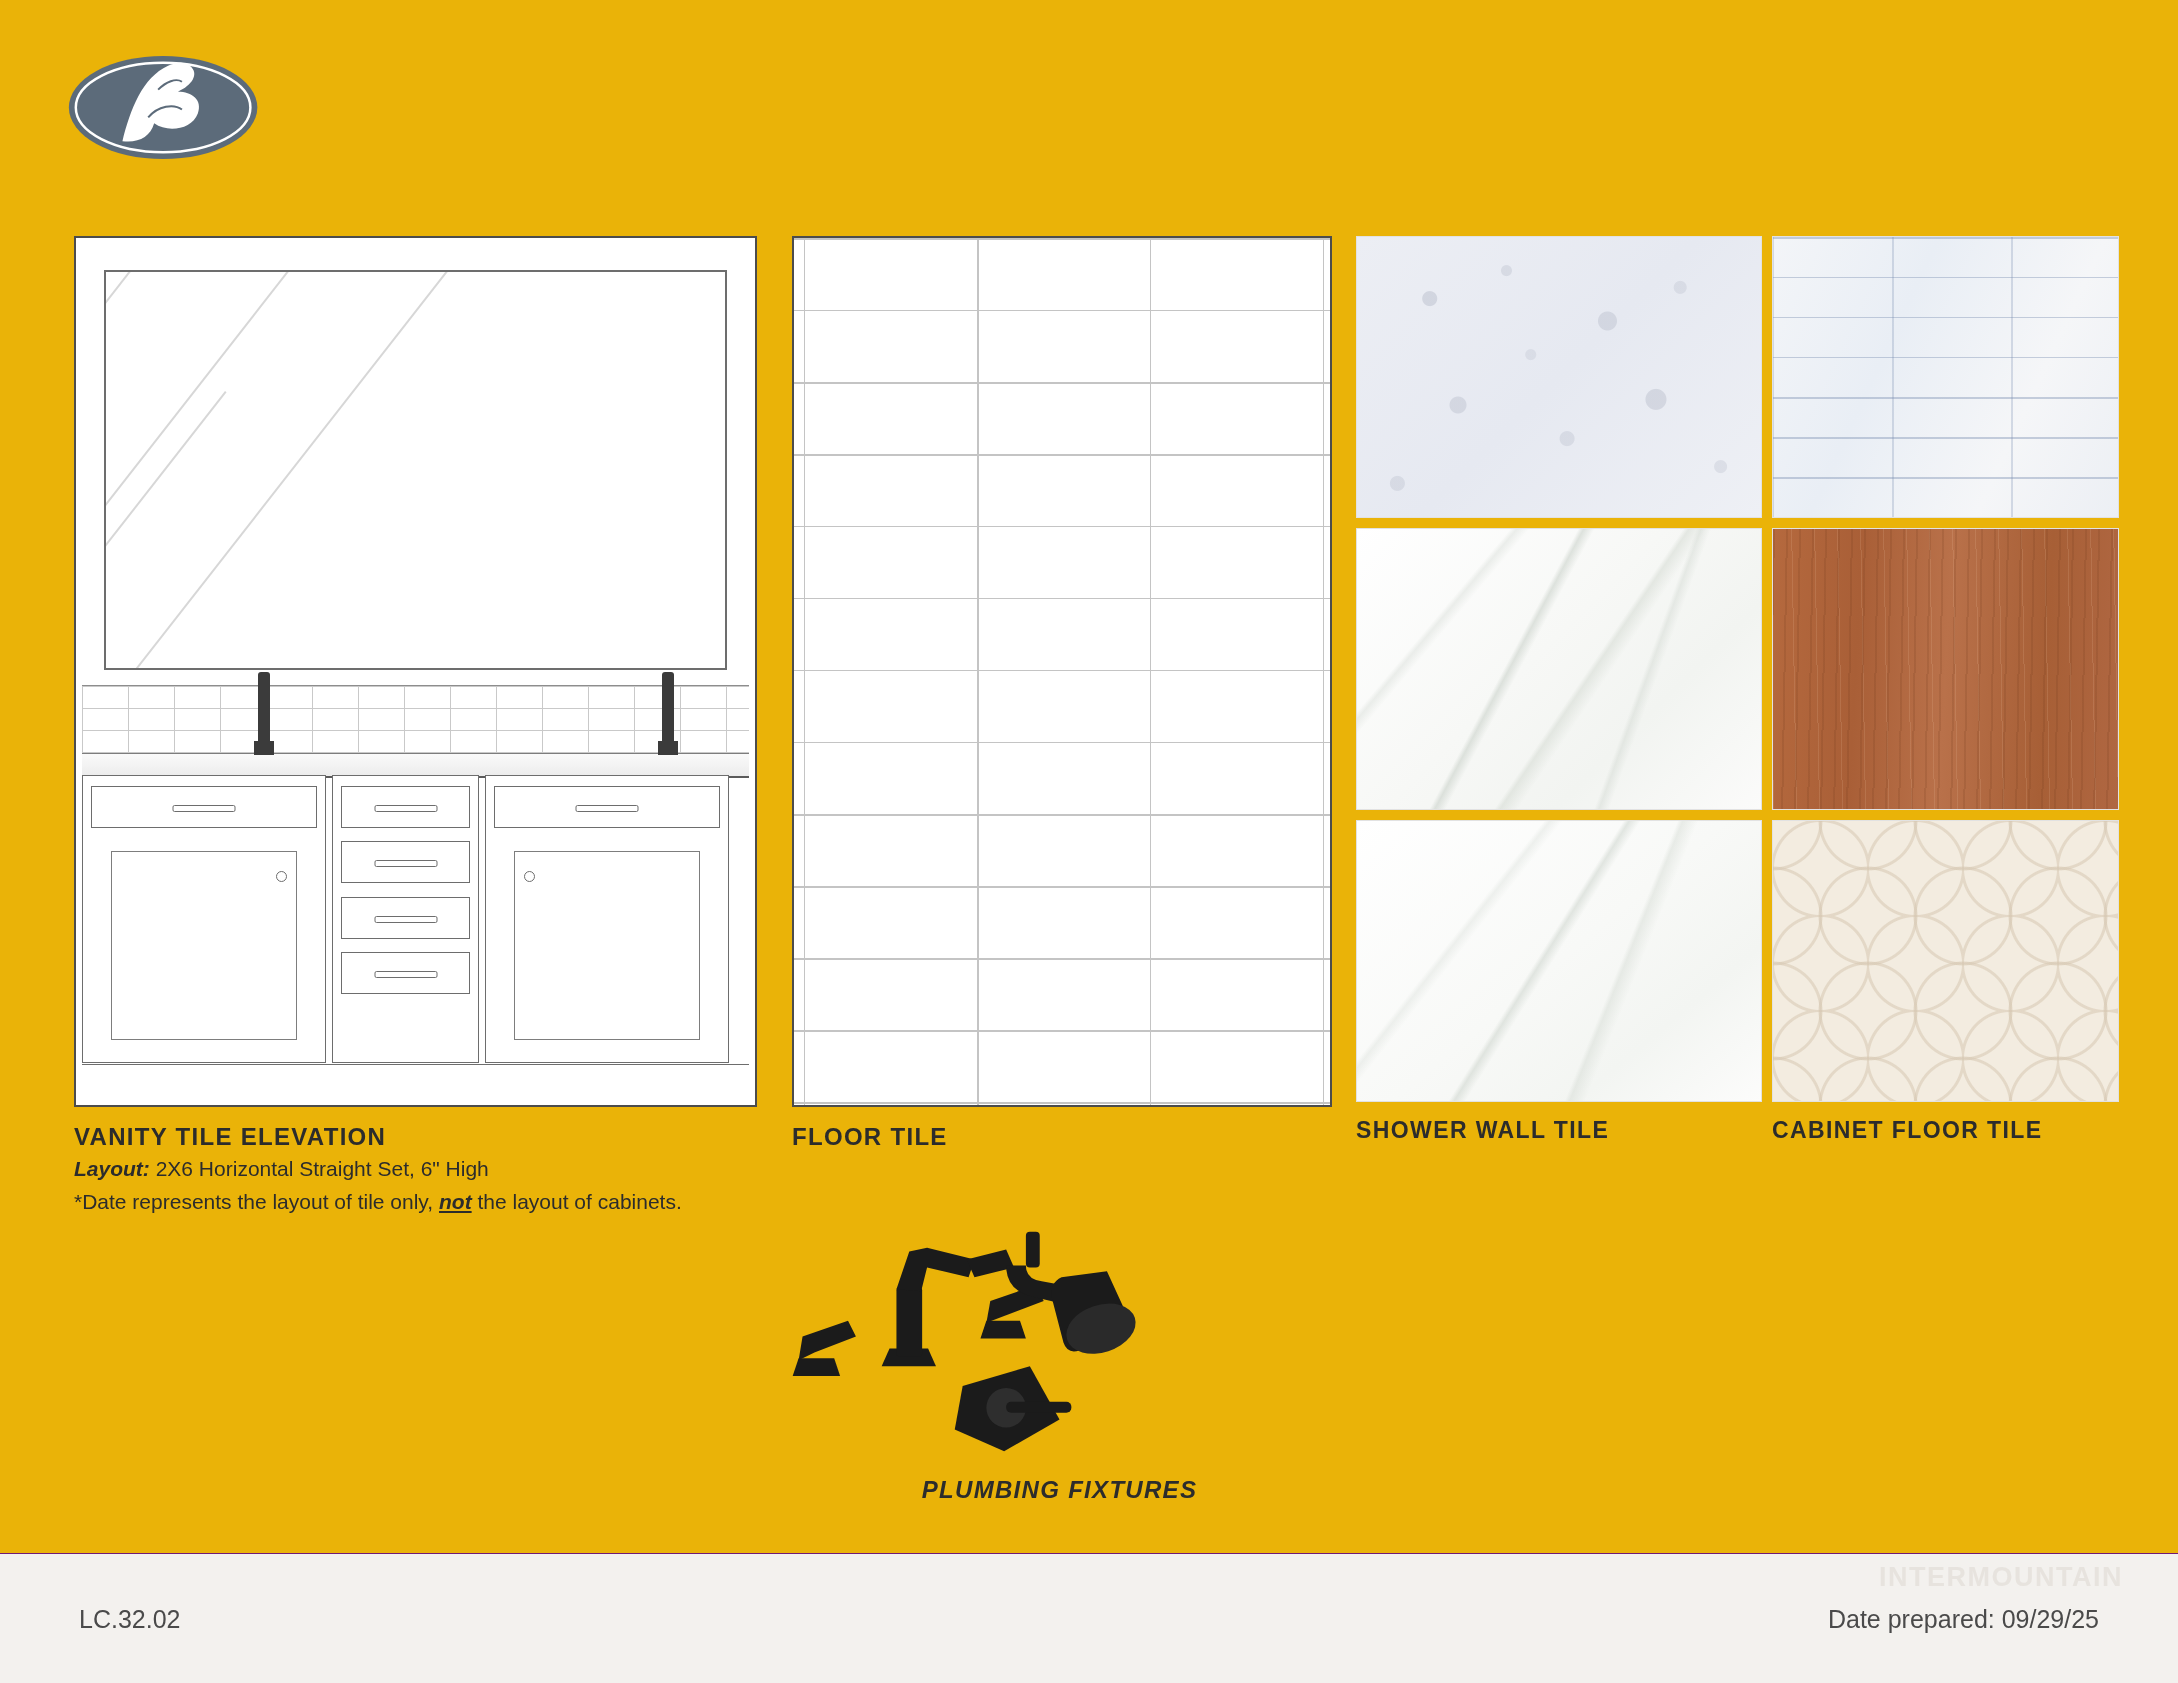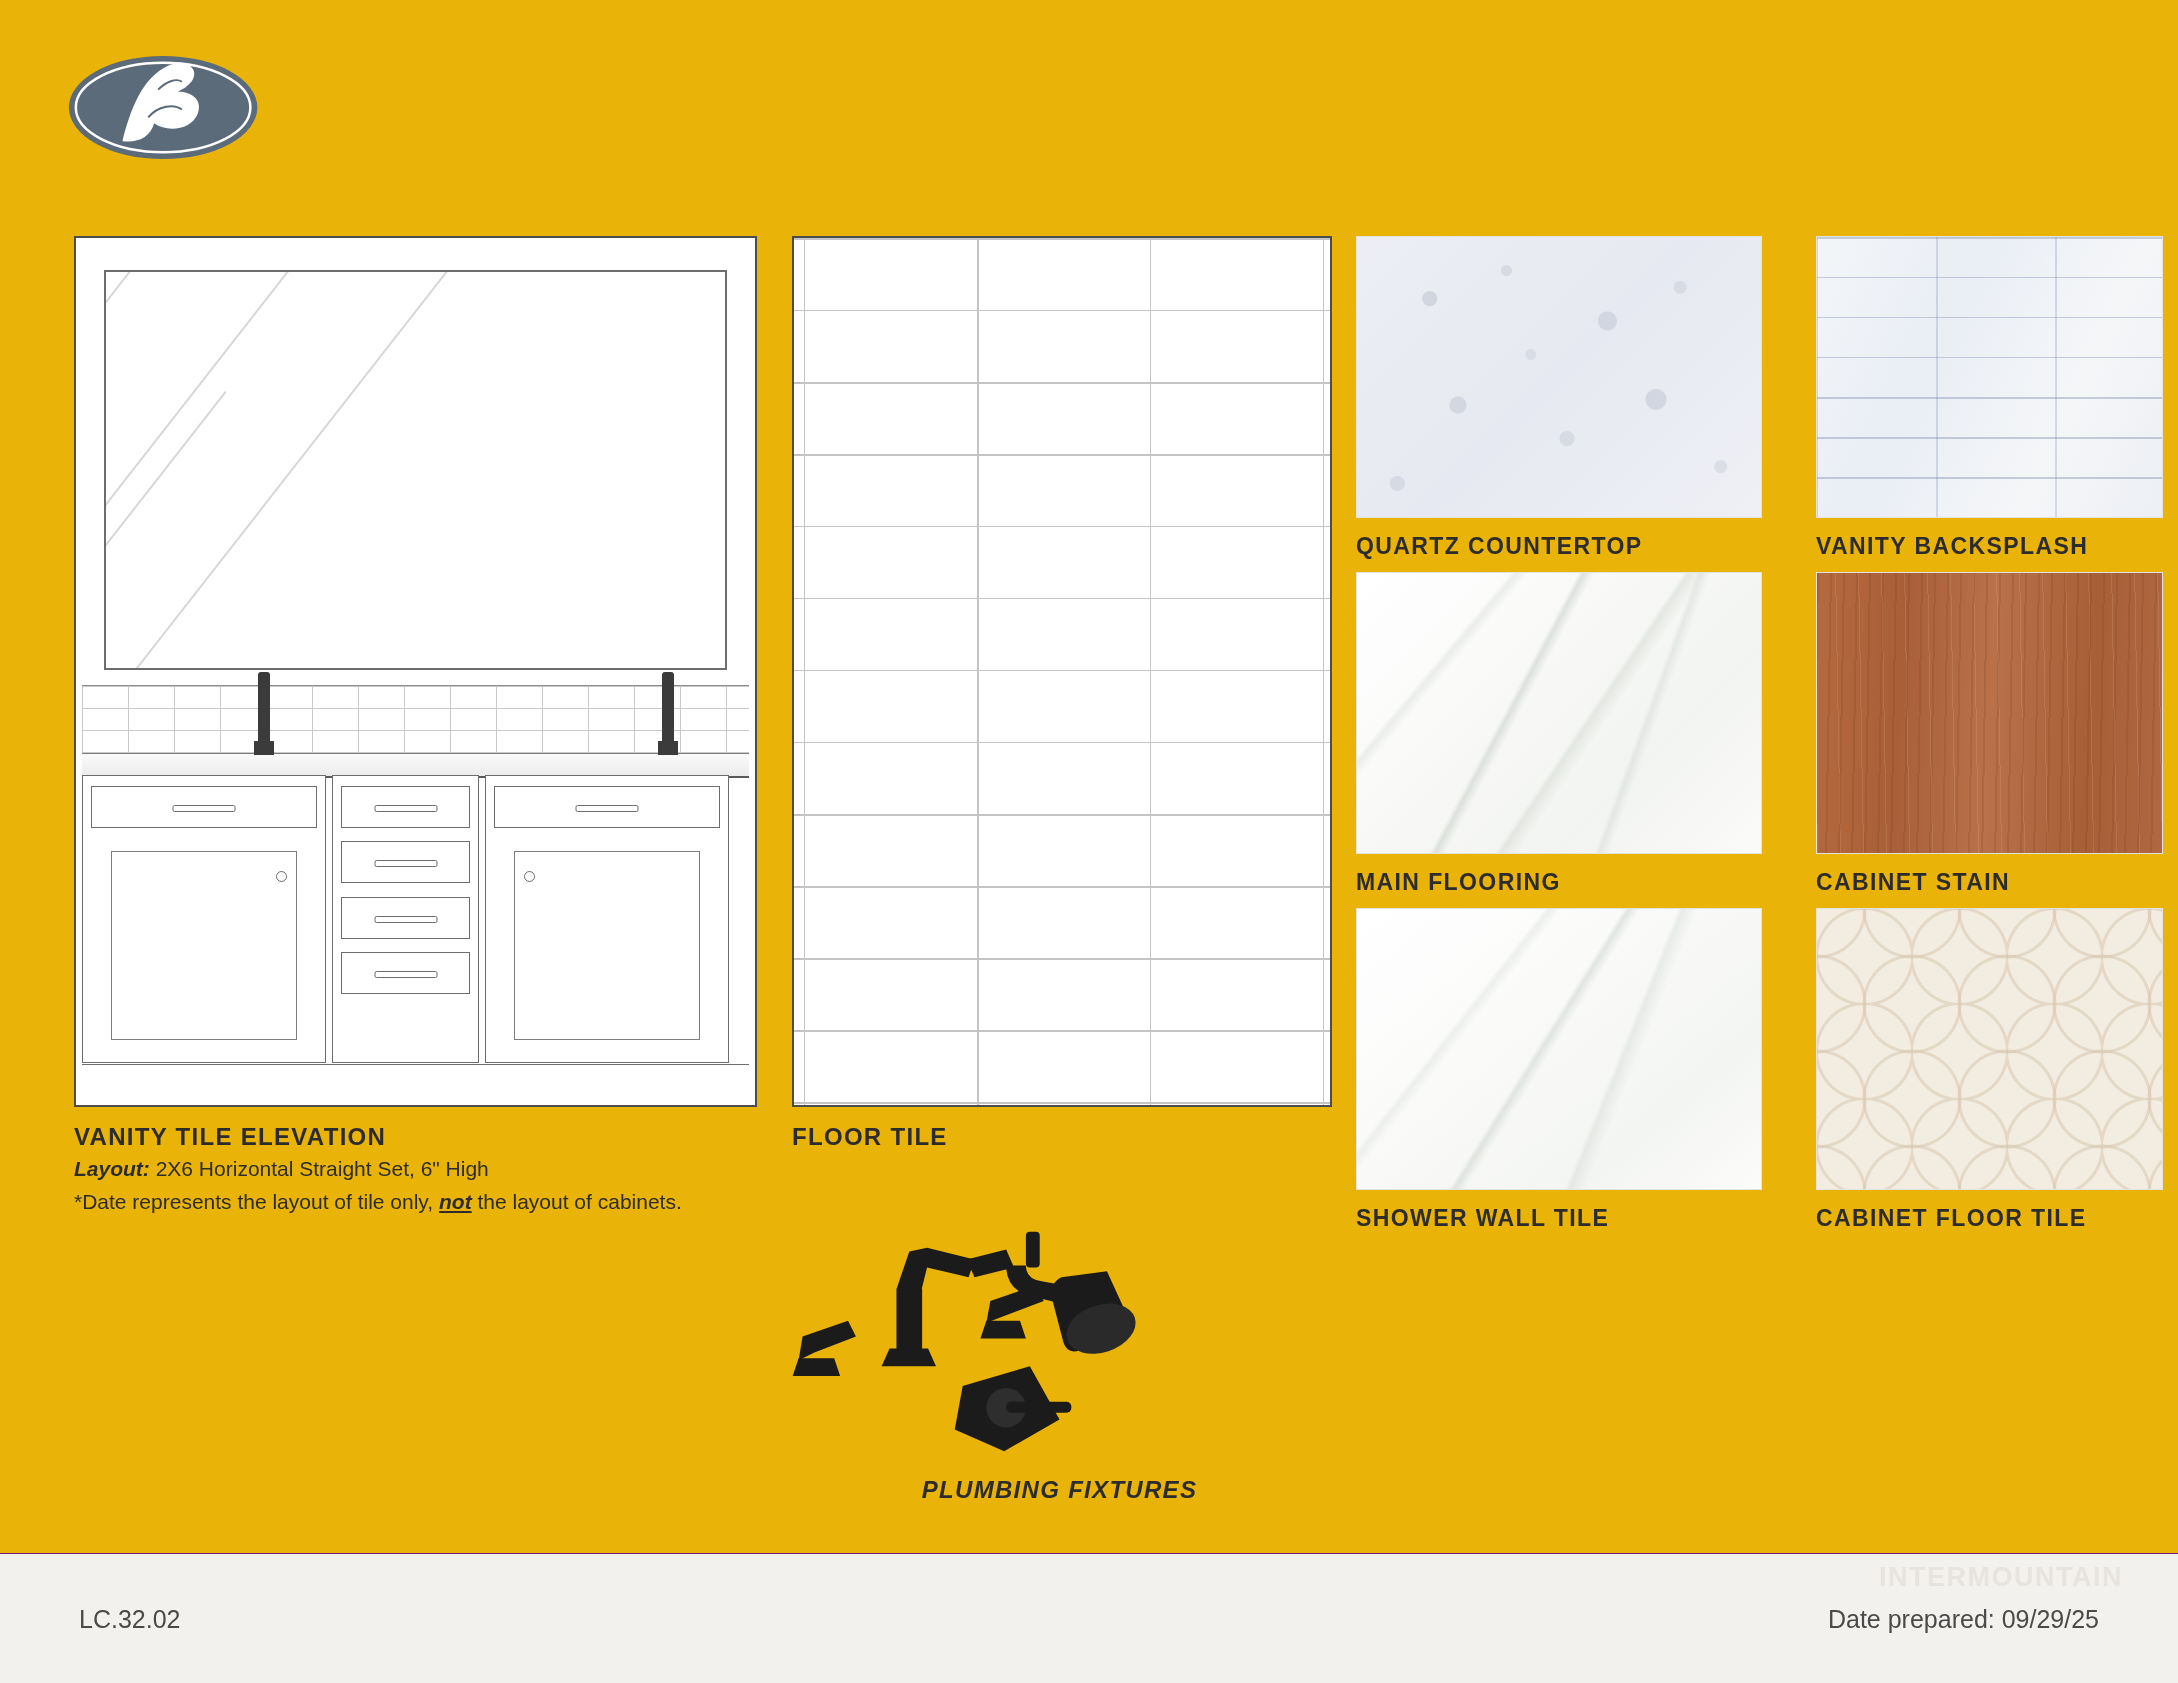--- a/index.html
+++ b/index.html
@@ -229,21 +229,20 @@
   .swatches {
     position: absolute;
     left: 1356px;
     top: 236px;
     width: 772px;
     display: grid;
     grid-template-columns: 416px 347px;
     grid-auto-rows: 292px;
     column-gap: 0px;
     row-gap: 0px;
-    gap: 44px;
   }
   .swatch-cell { position: relative; }
   .swatch {
     width: 406px;
     height: 282px;
     border: 1px solid #e2e2e2;
     box-sizing: border-box;
   }
   .swatch-cell:nth-child(even) .swatch { width: 347px; }
   .swatch-label {

